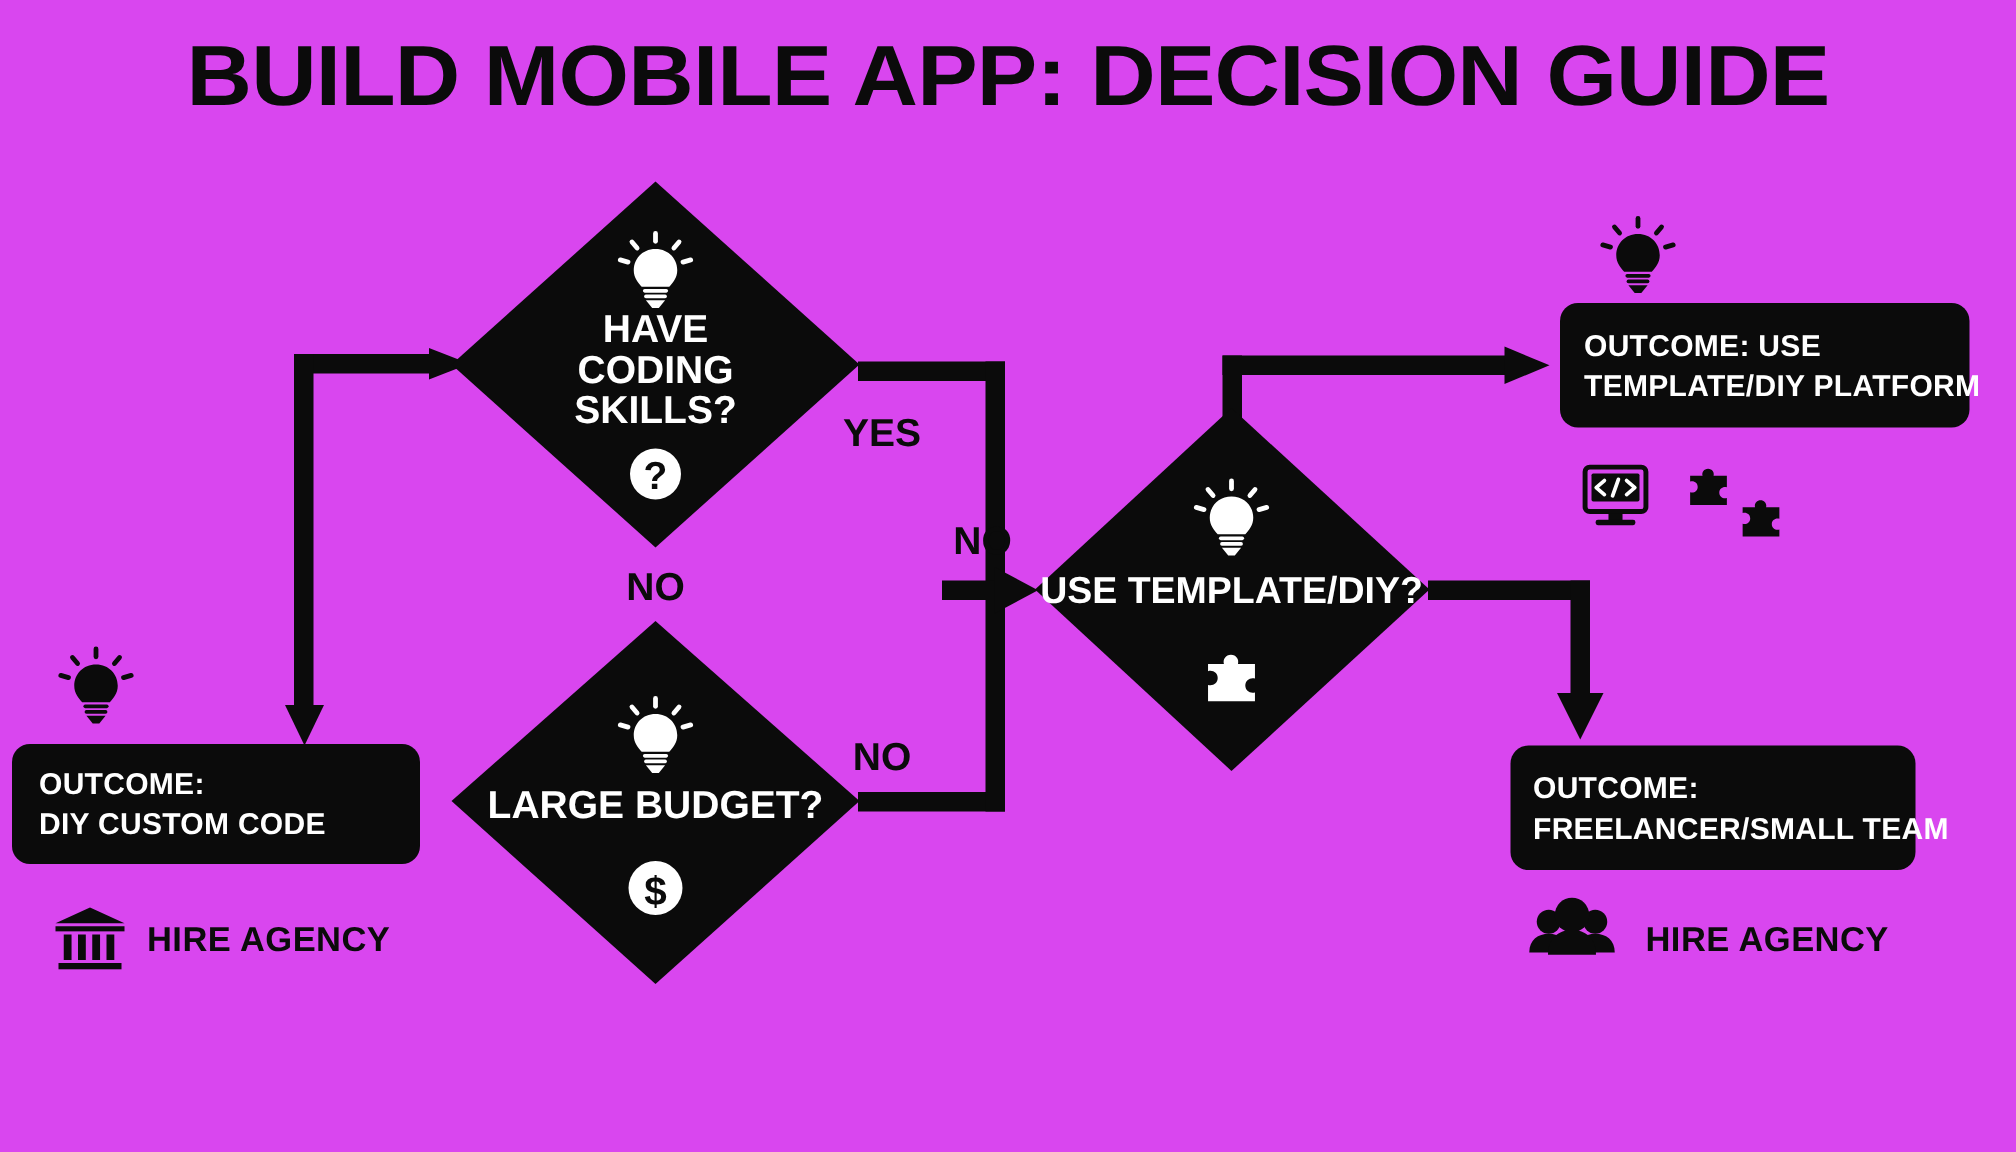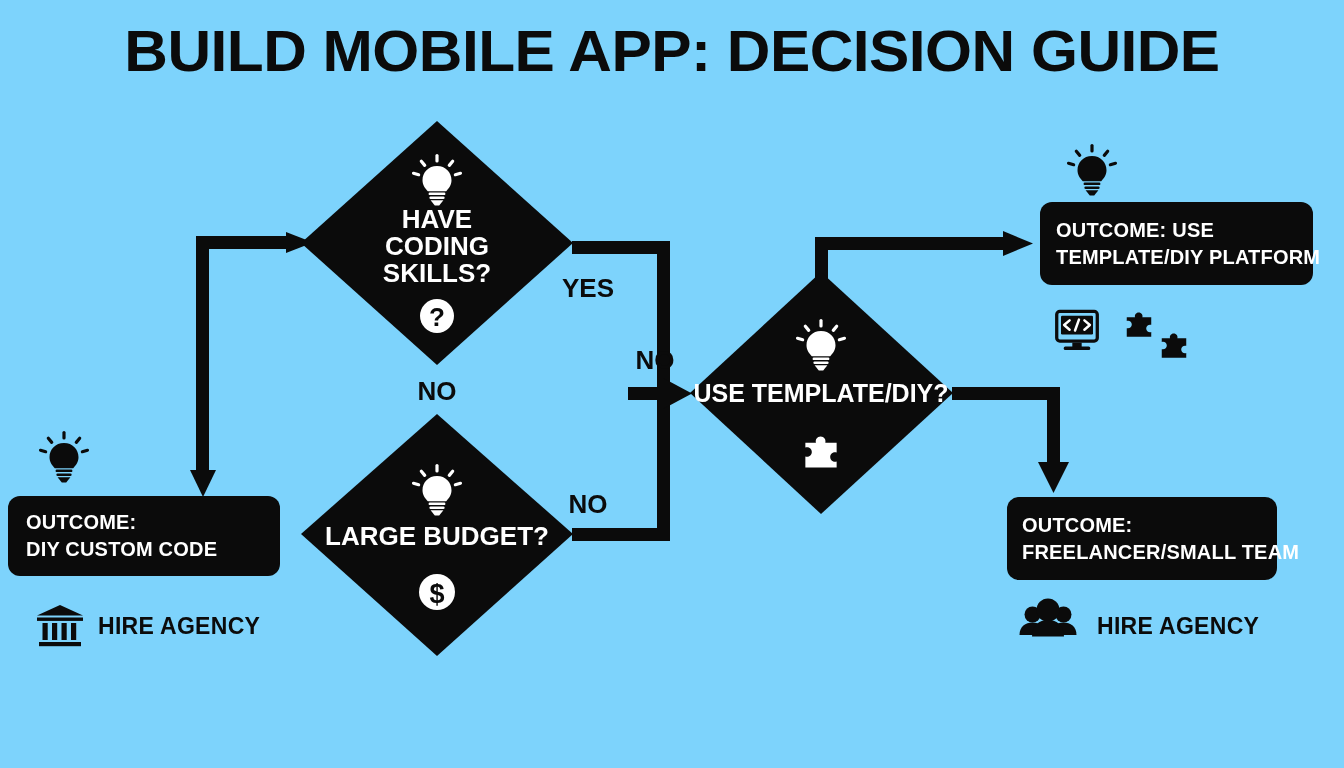--- a/index.html
+++ b/index.html
@@ -4,21 +4,21 @@
 <style>
   html, body {
     margin: 0;
     padding: 0;
     background: #fcfcfa;
   }
   #canvas {
     position: relative;
     width: 1344px;
     height: 768px;
-    background: #7dd3fc;
+    background: #d946ef;
     overflow: hidden;
     font-family: "Liberation Sans", sans-serif;
   }
   #title {
     position: absolute;
     left: 0;
     top: 18px;
     width: 1344px;
     text-align: center;
     font-family: "Liberation Sans", sans-serif;

